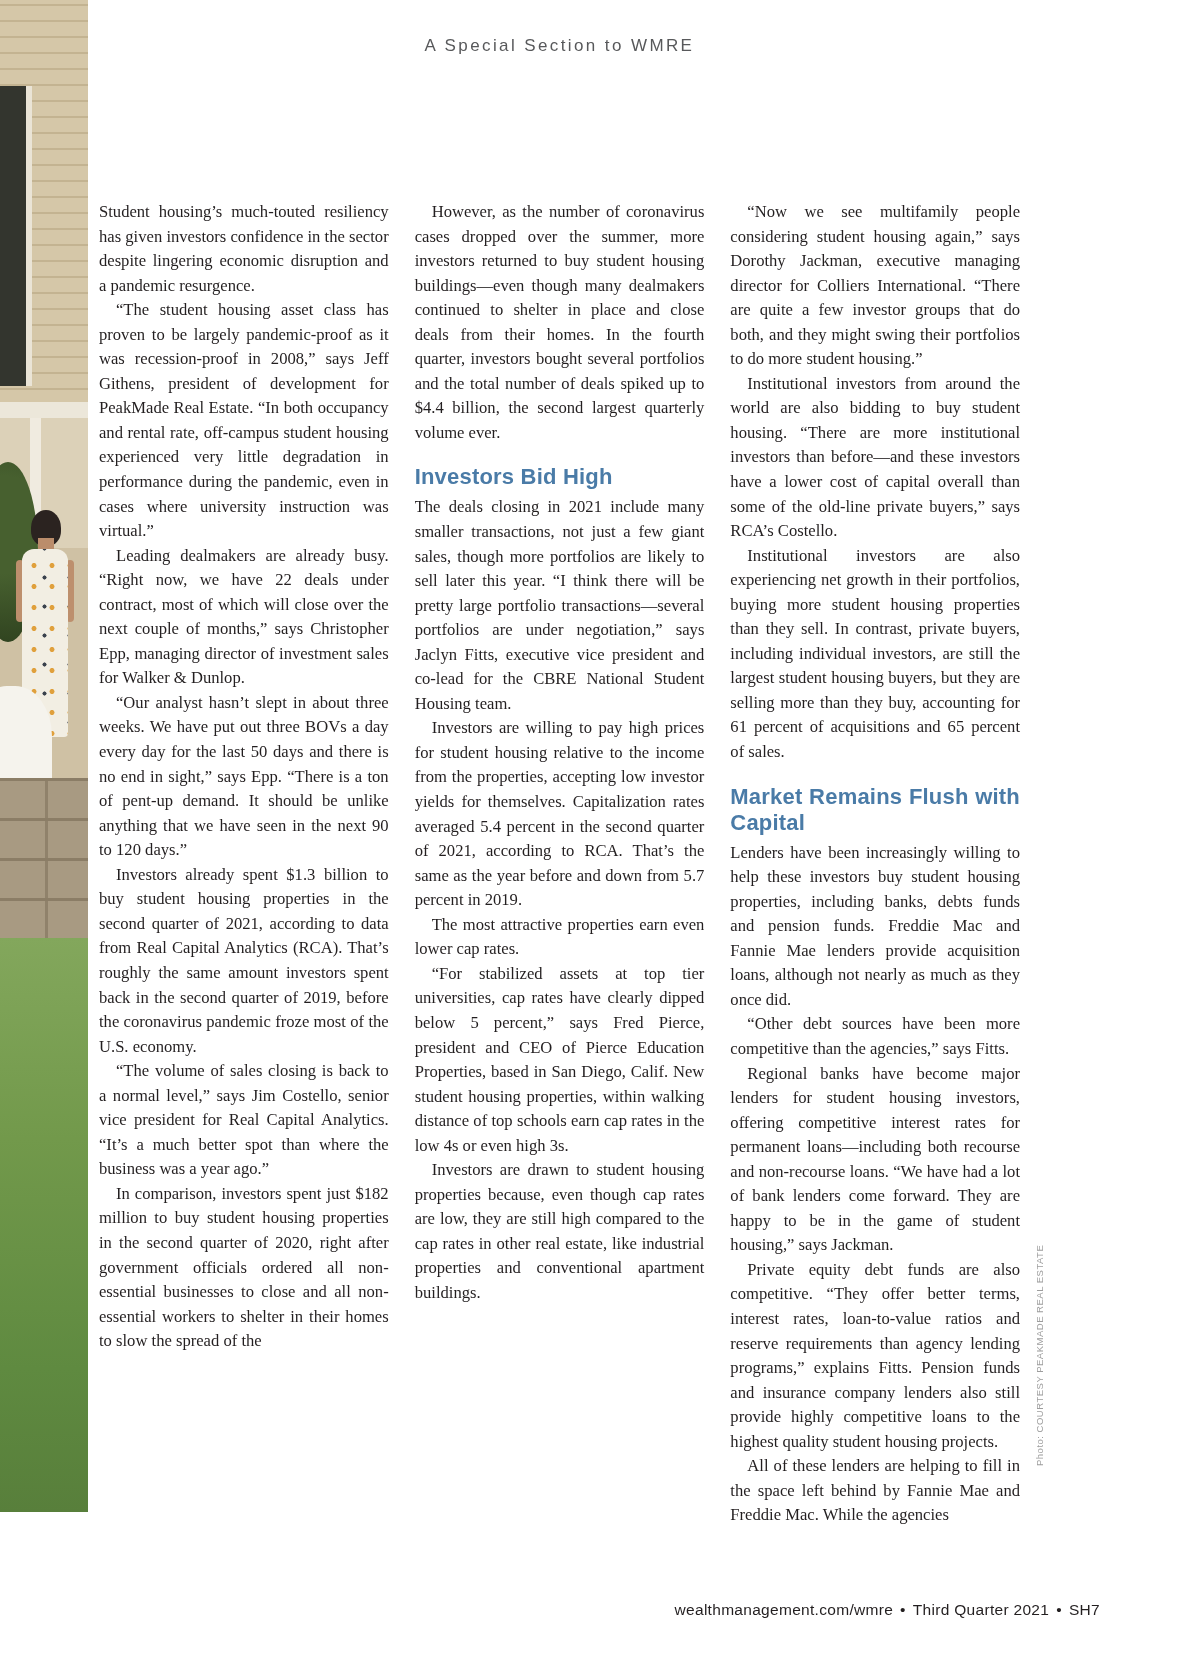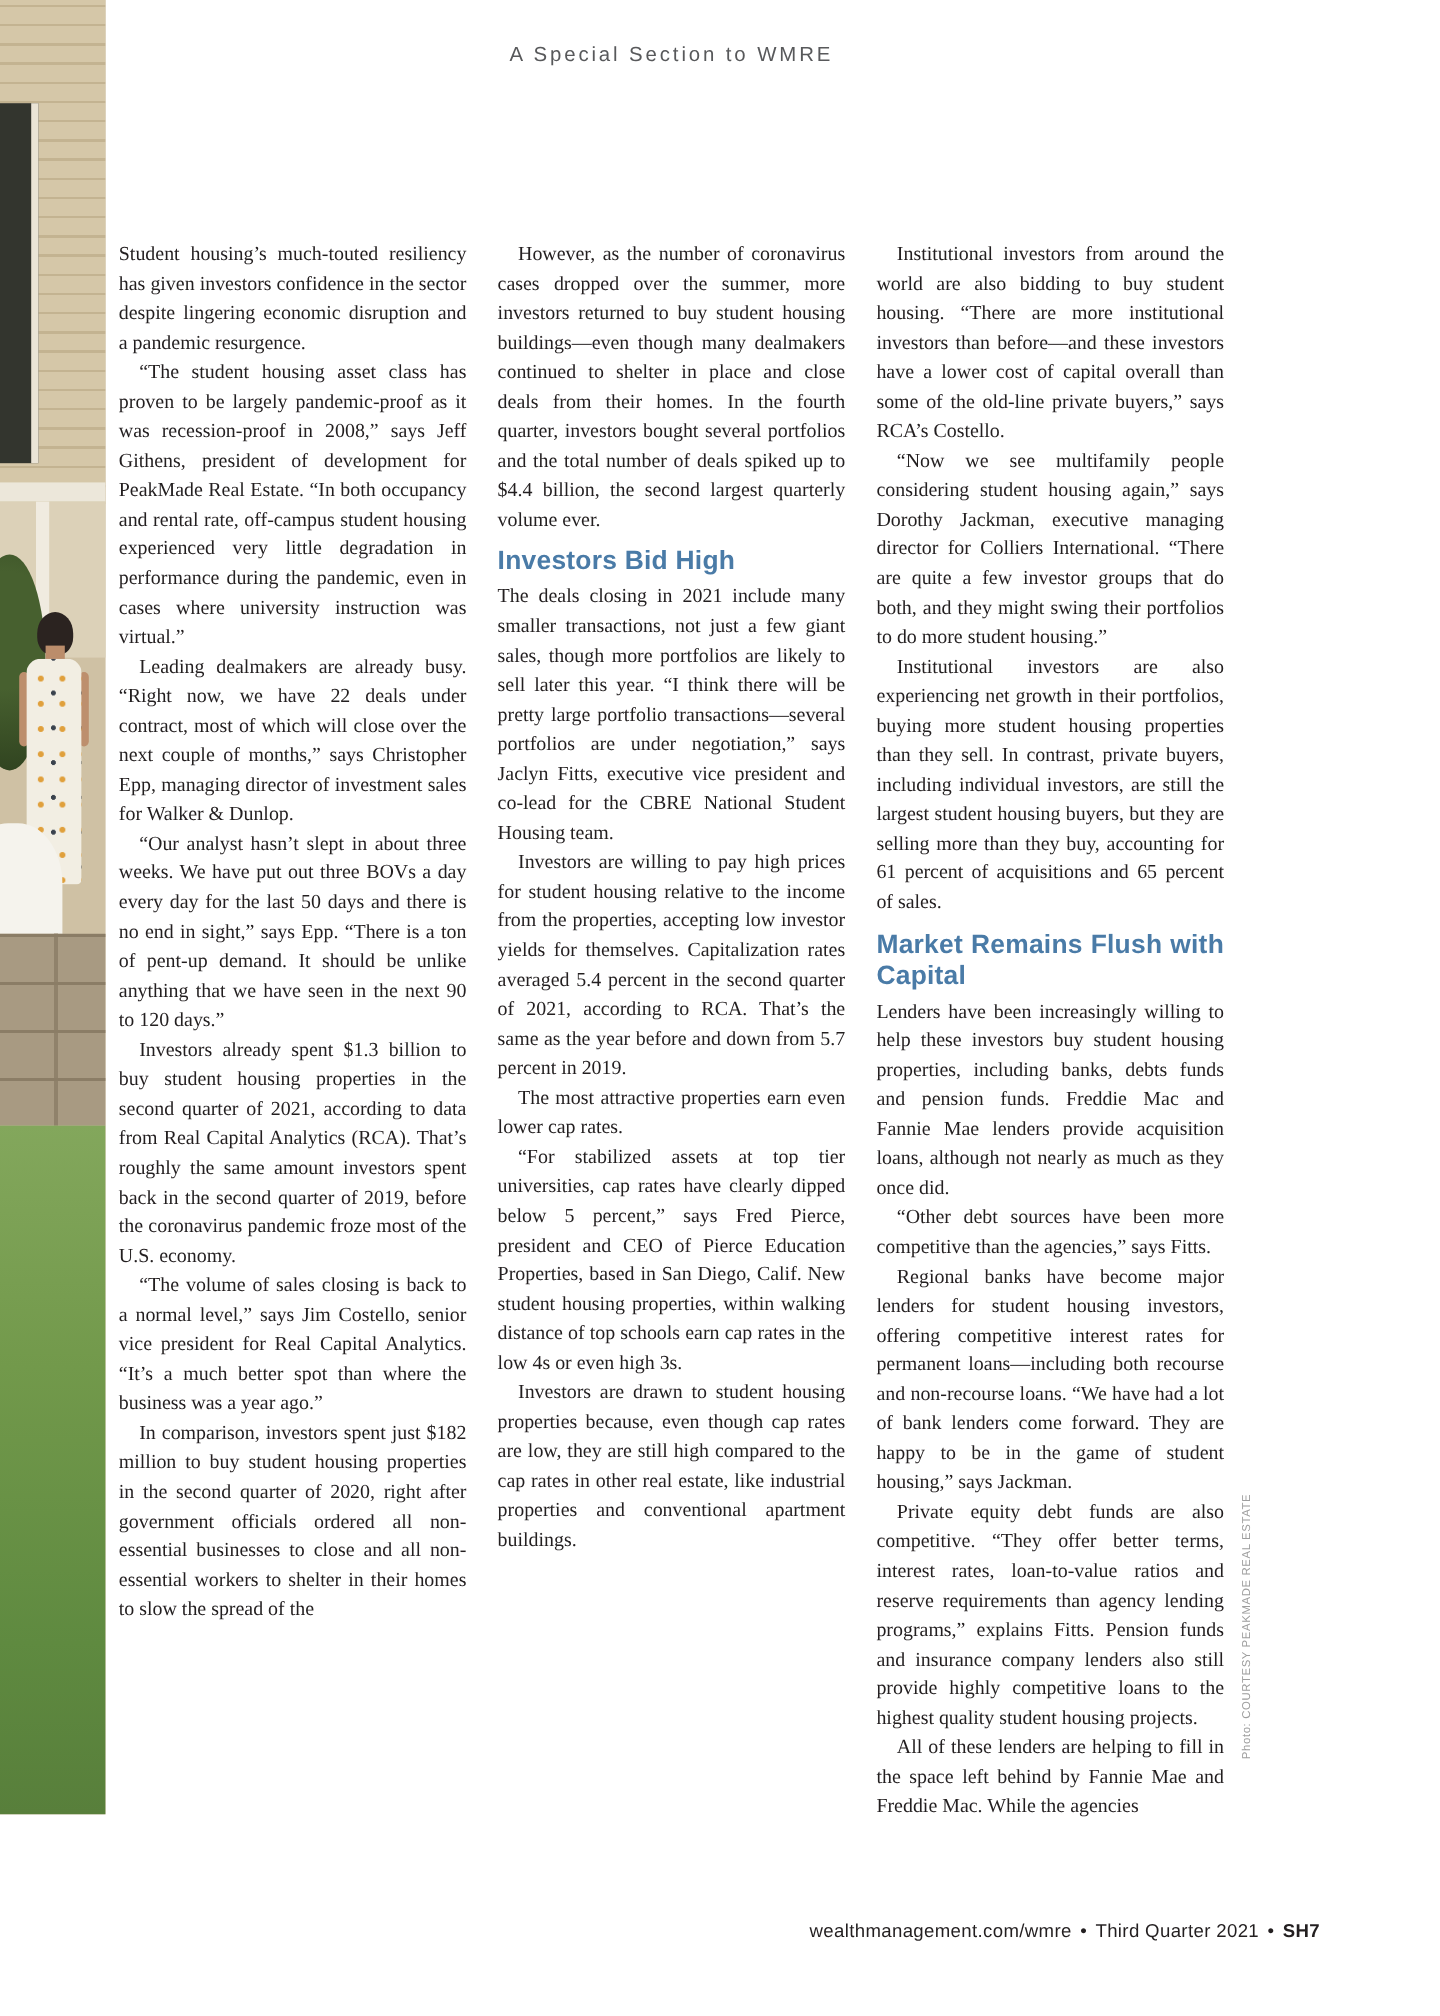--- a/index.html
+++ b/index.html
@@ -42,36 +42,36 @@
           color:var(--c-kicker,#58595b);}
 
   
   .columns{position:absolute;left:99px;top:200px;width:921px;height:1320px;
            display:flex;gap:26px;}
   .col{width:292px;text-align:justify;font-size:16.6px;line-height:24.55px;
        color:var(--c-body,#231f20);}
   .col h2{font-family:"Liberation Sans", sans-serif;font-weight:bold;font-size:22px;
           line-height:26px;color:var(--c-heading,#4a7ba7);margin:0 0 5px 0;letter-spacing:.2px;}
   .col h2+p{text-indent:0;}
-  .col h2:not(:first-child){margin-top:9px;}
+  .col h2:not(:first-child){margin-top:19px;}
   .col p{margin:0;}
   .col p.indent{text-indent:17px;}
 
   
   .photo-credit{position:absolute;left:1034px;top:1258px;height:208px;
                 writing-mode:vertical-rl;transform:rotate(180deg);
                 font-family:"Liberation Sans", sans-serif;font-size:9.5px;
                 letter-spacing:.5px;color:var(--c-credit,#9d9d9d);white-space:nowrap;}
 
   
   .footer{position:absolute;right:100px;top:1601px;
           font-family:"Liberation Sans", sans-serif;font-size:15.5px;color:#231f20;
           letter-spacing:.3px;white-space:nowrap;}
   .footer .sep{margin:0 7px;}
-  .footer .page-code{font-weight:bold;}
+  .footer .page-code{font-weight:normal;}
 </style>
 </head>
 <body>
 
 <aside class="photo-strip">
   <div class="ph-brick"></div>
   <div class="ph-window"></div>
   <div class="ph-trim"></div>
   <div class="ph-wall2"></div>
   <div class="ph-door"></div>
@@ -103,22 +103,22 @@
   <div class="col">
       <p class="indent">However, as the number of coronavirus cases dropped over the summer, more investors returned to buy student housing buildings—even though many dealmakers continued to shelter in place and close deals from their homes. In the fourth quarter, investors bought several portfolios and the total number of deals spiked up to $4.4 billion, the second largest quarterly volume ever.</p>
       <h2>Investors Bid High</h2>
       <p>The deals closing in 2021 include many smaller transactions, not just a few giant sales, though more portfolios are likely to sell later this year. “I think there will be pretty large portfolio transactions—several portfolios are under negotiation,” says Jaclyn Fitts, executive vice president and co-lead for the CBRE National Student Housing team.</p>
       <p class="indent">Investors are willing to pay high prices for student housing relative to the income from the properties, accepting low investor yields for themselves. Capitalization rates averaged 5.4 percent in the second quarter of 2021, according to RCA. That’s the same as the year before and down from 5.7 percent in 2019.</p>
       <p class="indent">The most attractive properties earn even lower cap rates.</p>
       <p class="indent">“For stabilized assets at top tier universities, cap rates have clearly dipped below 5 percent,” says Fred Pierce, president and CEO of Pierce Education Properties, based in San Diego, Calif. New student housing properties, within walking distance of top schools earn cap rates in the low 4s or even high 3s.</p>
       <p class="indent">Investors are drawn to student housing properties because, even though cap rates are low, they are still high compared to the cap rates in other real estate, like industrial properties and conventional apartment buildings.</p>
     </div>
   <div class="col">
+      <p class="indent">“Now we see multifamily people considering student housing again,” says Dorothy Jackman, executive managing director for Colliers International. “There are quite a few investor groups that do both, and they might swing their portfolios to do more student housing.”</p>
       <p class="indent">Institutional investors from around the world are also bidding to buy student housing. “There are more institutional investors than before—and these investors have a lower cost of capital overall than some of the old-line private buyers,” says RCA’s Costello.</p>
-      <p class="indent">“Now we see multifamily people considering student housing again,” says Dorothy Jackman, executive managing director for Colliers International. “There are quite a few investor groups that do both, and they might swing their portfolios to do more student housing.”</p>
       <p class="indent">Institutional investors are also experiencing net growth in their portfolios, buying more student housing properties than they sell. In contrast, private buyers, including individual investors, are still the largest student housing buyers, but they are selling more than they buy, accounting for 61 percent of acquisitions and 65 percent of sales.</p>
       <h2>Market Remains Flush with Capital</h2>
       <p>Lenders have been increasingly willing to help these investors buy student housing properties, including banks, debts funds and pension funds. Freddie Mac and Fannie Mae lenders provide acquisition loans, although not nearly as much as they once did.</p>
       <p class="indent">“Other debt sources have been more competitive than the agencies,” says Fitts.</p>
       <p class="indent">Regional banks have become major lenders for student housing investors, offering competitive interest rates for permanent loans—including both recourse and non-recourse loans. “We have had a lot of bank lenders come forward. They are happy to be in the game of student housing,” says Jackman.</p>
       <p class="indent">Private equity debt funds are also competitive. “They offer better terms, interest rates, loan-to-value ratios and reserve requirements than agency lending programs,” explains Fitts. Pension funds and insurance company lenders also still provide highly competitive loans to the highest quality student housing projects.</p>
       <p class="indent">All of these lenders are helping to fill in the space left behind by Fannie Mae and Freddie Mac. While the agencies</p>
     </div>
 </main>
 

